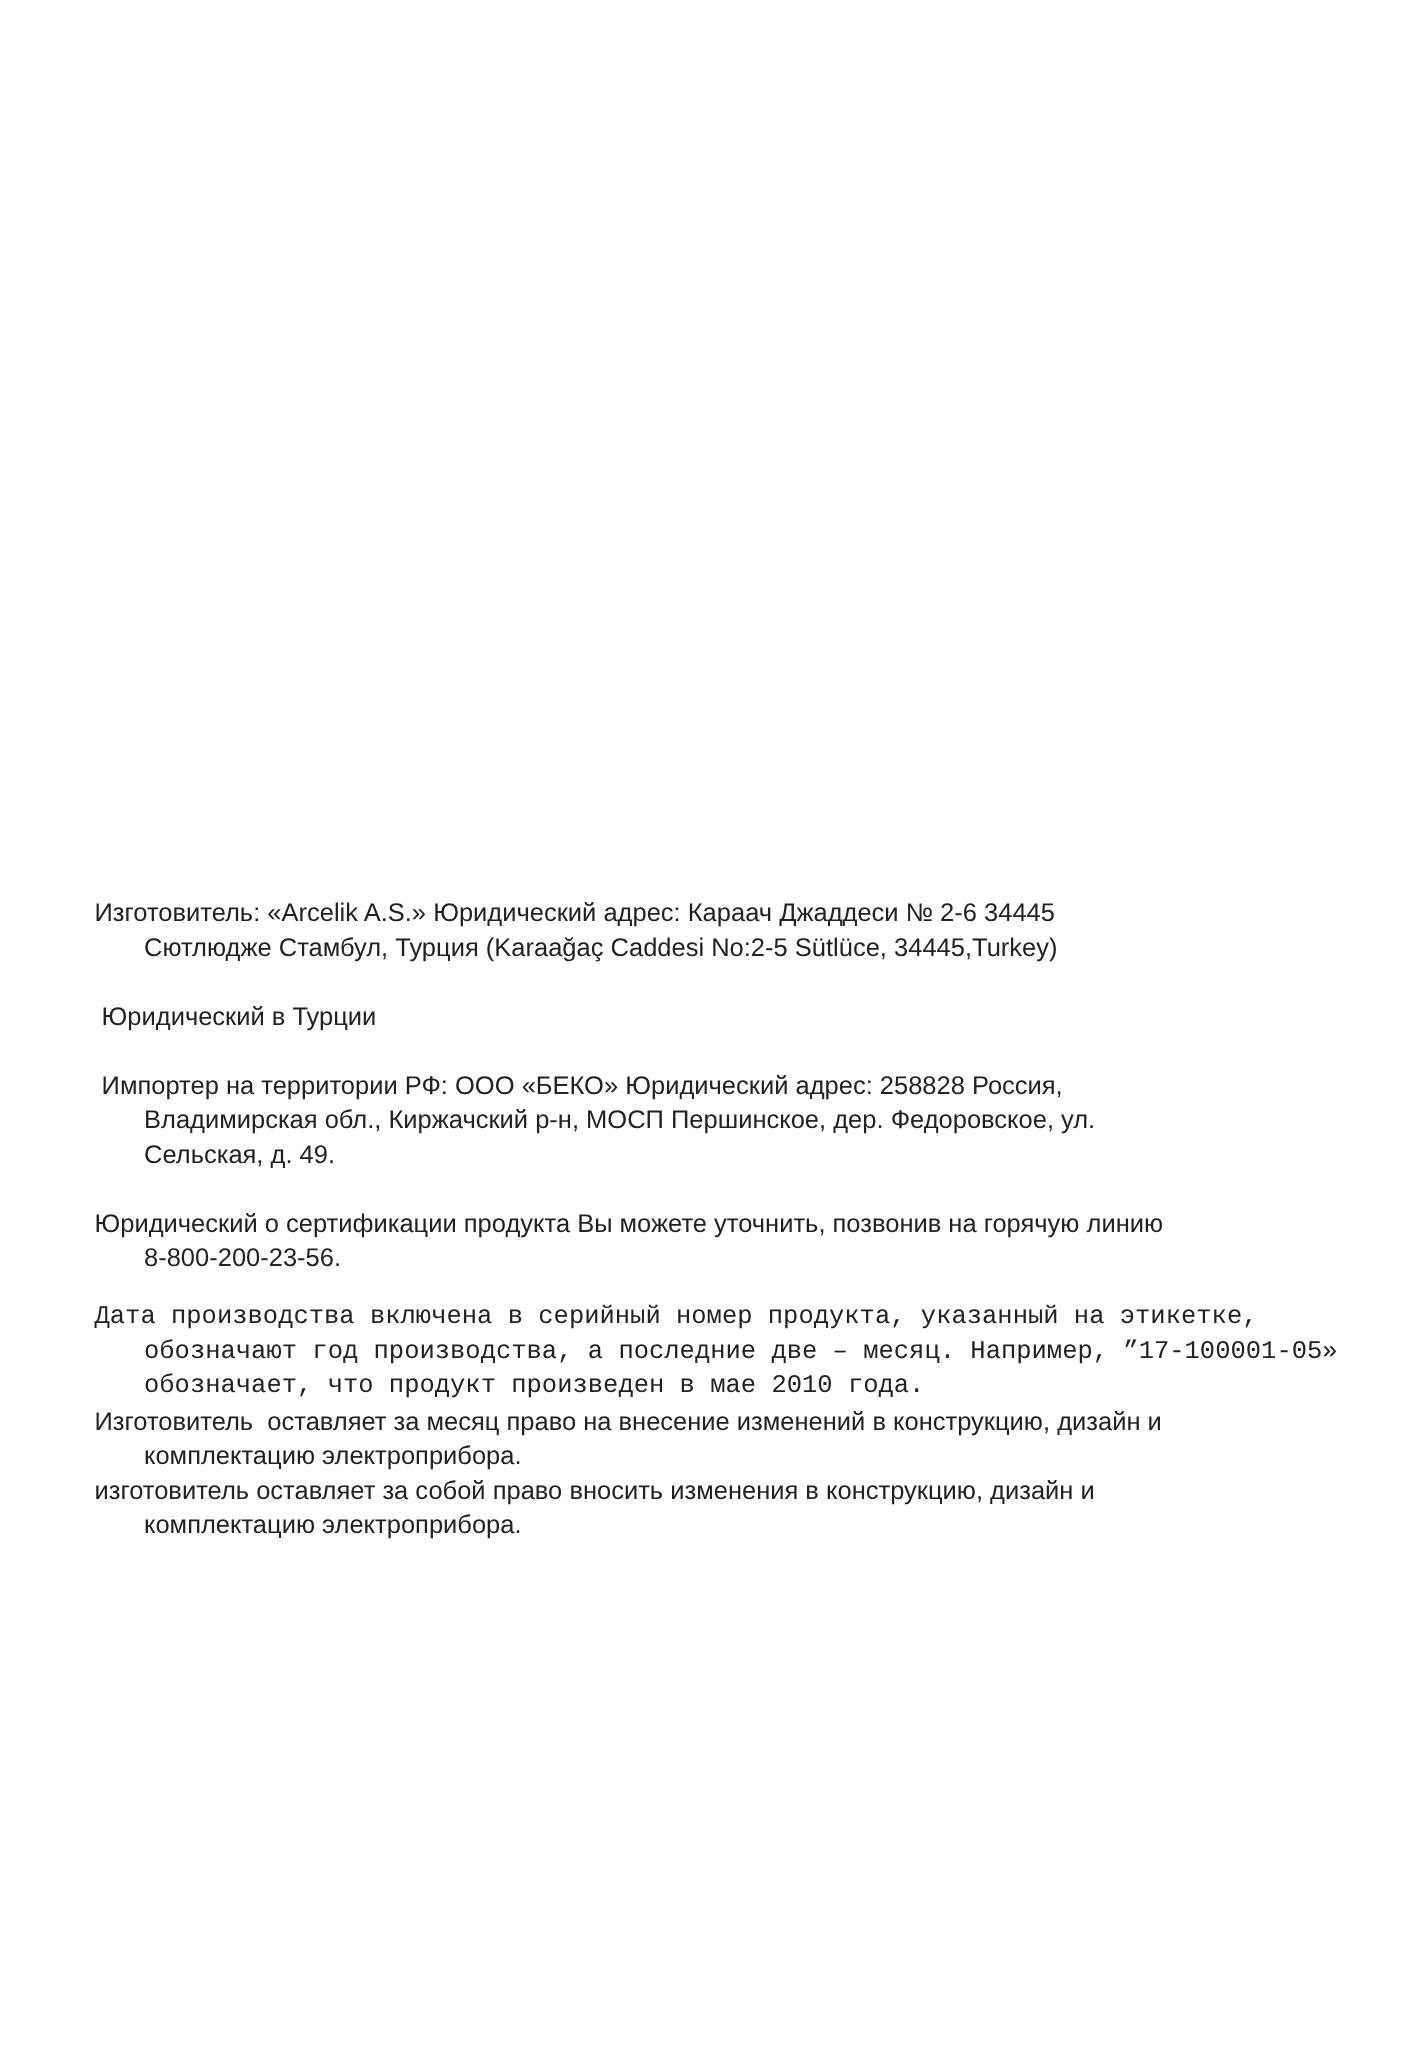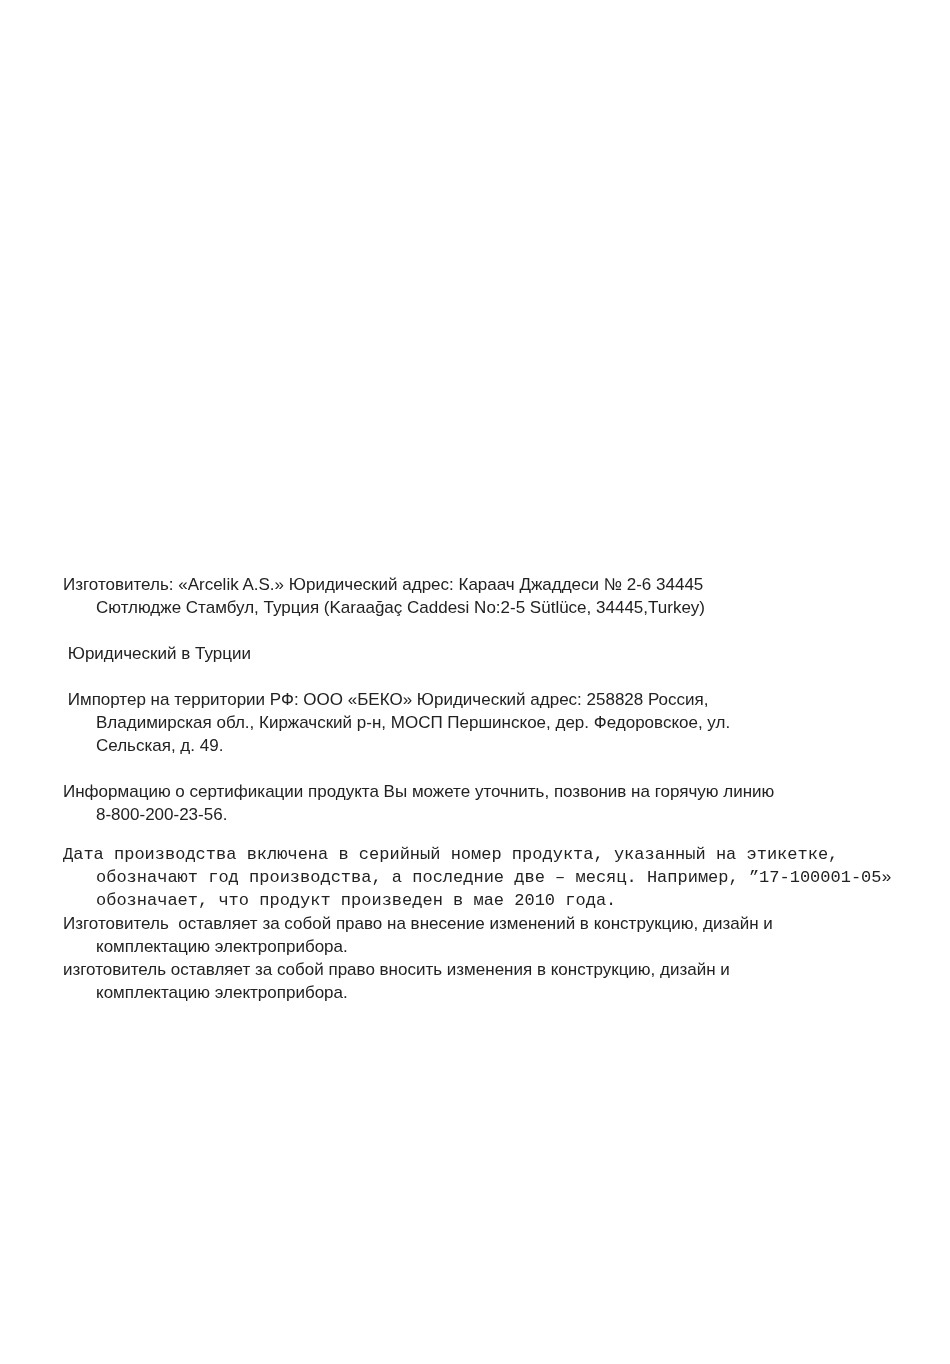--- a/index.html
+++ b/index.html
@@ -4,20 +4,21 @@
 <style>
   html, body { margin: 0; padding: 0; }
   body { background: #ffffff; }
   .page {
     position: relative;
     width: 950px;
     height: 1116px;
     background: #ffffff;
     overflow: hidden;
     font-family: "Liberation Sans", "DejaVu Sans", sans-serif;
+    margin-top: 24px;
   }
   .text-block {
     position: absolute;
     left: 63px;
     top: 573px;
     font-size: 17px;
     line-height: 23px;
     color: #222222;
     letter-spacing: 0px;
   }
@@ -56,30 +57,30 @@
       </div>
       <div class="para gap-line">
         <div class="line"> Юридический в Турции</div>
       </div>
       <div class="para gap-line">
         <div class="line"> Импортер на территории РФ: ООО «БЕКО» Юридический адрес: 258828 Россия,</div>
         <div class="line cont">Владимирская обл., Киржачский р-н, МОСП Першинское, дер. Федоровское, ул.</div>
         <div class="line cont">Сельская, д. 49.</div>
       </div>
       <div class="para gap-line">
-        <div class="line">Информацию о сертификации продукта Вы можете уточнить, позвонив на горячую линию</div>
+        <div class="line">Юридический о сертификации продукта Вы можете уточнить, позвонив на горячую линию</div>
         <div class="line cont">8-800-200-23-56.</div>
       </div>
       <div class="para gap-small">
         <div class="line">Дата производства включена в серийный номер продукта, указанный на этикетке,</div>
         <div class="line cont">обозначают год производства, а последние две – месяц. Например, ”17-100001-05»</div>
         <div class="line cont">обозначает, что продукт произведен в мае 2010 года.</div>
       </div>
       <div class="para">
-        <div class="line">Изготовитель  оставляет за собой право на внесение изменений в конструкцию, дизайн и</div>
+        <div class="line">Изготовитель  оставляет за месяц право на внесение изменений в конструкцию, дизайн и</div>
         <div class="line cont">комплектацию электроприбора.</div>
       </div>
       <div class="para">
         <div class="line">изготовитель оставляет за собой право вносить изменения в конструкцию, дизайн и</div>
         <div class="line cont">комплектацию электроприбора.</div>
       </div>
     </div>
 
   <div class="marks">
 

